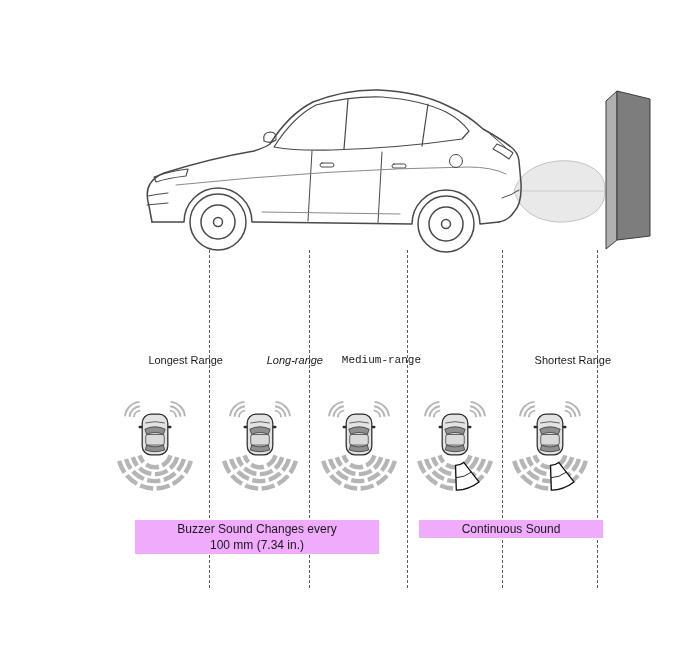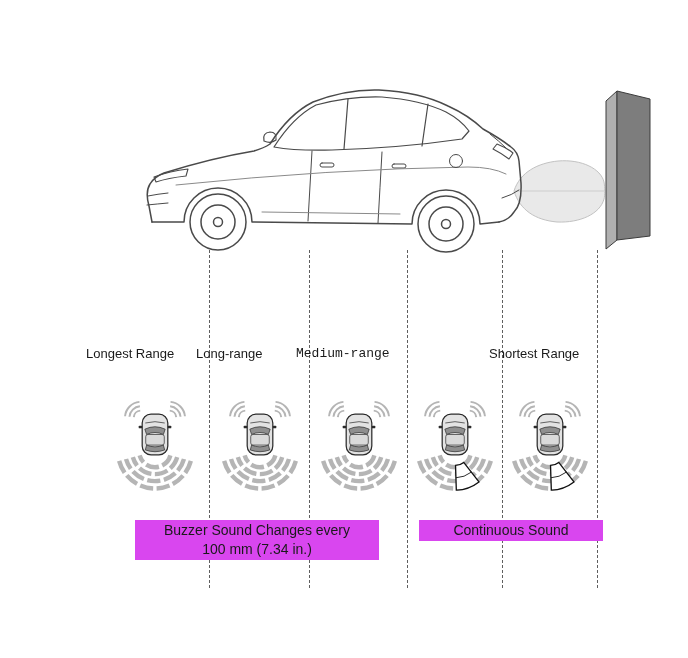--- a/index.html
+++ b/index.html
@@ -15,39 +15,39 @@
   
   #zones-row{
     position:absolute;left:100px;top:250px;width:498px;height:338px;
     display:flex;
   }
   .zone{
     position:relative;height:100%;box-sizing:border-box;
     border-right:1px dashed #5f5f5f;
   }
   .zone:nth-child(1){width:110px;}
-  .zone:nth-child(2){width:100px;}
+  .zone:nth-child(2){width:100px;font-style:italic;}
   .zone:nth-child(3){width:98px;font-family:Liberation Mono, monospace;}
   .zone:nth-child(4){width:95px;}
   .zone:nth-child(5){width:95px;}
   .zone-label{
-    position:absolute;top:96px;left:-14px;right:-14px;
-    text-align:left;font-size:13px;white-space:nowrap;
+    position:absolute;top:104px;left:-14px;right:-14px;
+    text-align:right;font-size:11px;white-space:nowrap;
   }
   .zone-icon{
     position:absolute;top:150px;left:50%;transform:translateX(-50%);
     width:106px;height:99px;
   }
   .zone-icon svg{display:block;width:106px;height:99px;}
   .zone [data-name="active-sensor-segment"]{visibility:hidden;}
   .zone.active [data-name="active-sensor-segment"]{visibility:visible;}
   
   .caption{
-    position:absolute;z-index:3;background:#d946ef;
-    font-size:14px;line-height:1.35;text-align:center;padding:1px 2px;
+    position:absolute;z-index:3;background:#f0abfc;
+    font-size:12px;line-height:1.35;text-align:center;padding:1px 2px;
   }
   #caption-buzzer{left:135px;top:520px;width:240px;}
   #caption-continuous{left:419px;top:520px;width:180px;}
 </style>
 </head>
 <body>
 
 <div id="stage" data-name="parking-sensor-diagram">
 
   <svg id="top-art" viewBox="0 0 688 262" data-name="top-illustration">

